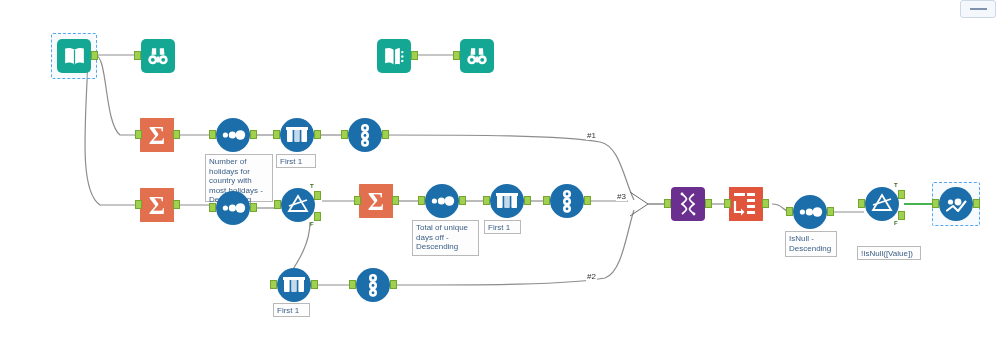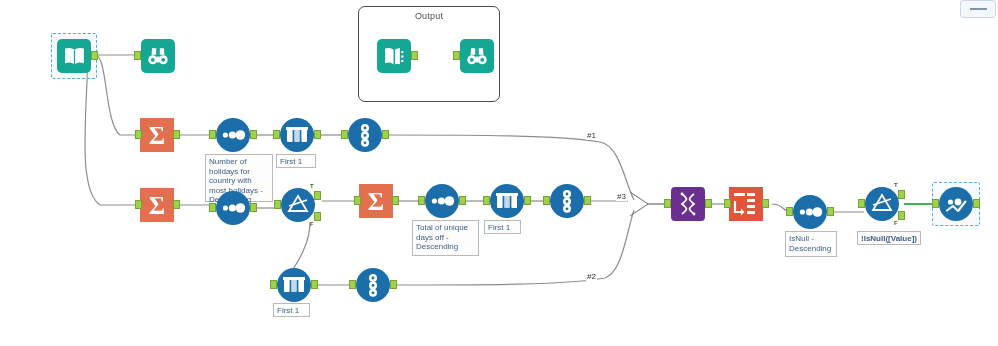--- a/index.html
+++ b/index.html
@@ -109,23 +109,20 @@
 
       <path d="M830,212 L864,212"></path>
     </g>
 
     <g fill="none" stroke="#2fab3e" stroke-width="1.8">
       <path d="M904,204 L936,204"></path>
     </g>
   </svg>
 
 
-  <div class="container" style="left:358px;top:6px;width:142px;height:96px;">
-    <div class="container-title">Output</div>
-  </div>
 
   <div class="tr-ctrl">
     <div class="bar"></div>
   </div>
 
   <div class="selected" style="left:51px;top:33px;width:46px;height:46px;"></div>
   <div class="tool" style="left:57px;top:39px;">
     <div class="glyph sq-teal">
       <svg width="23" height="21" viewBox="0 0 24 22">
         <path d="M12 4 C9 1.6 5 1.6 2.2 2.6 L2.2 18.2 C5 17 9 17 12 19.4 C15 17 19 17 21.8 18.2 L21.8 2.6 C19 1.6 15 1.6 12 4 Z" fill="#ffffff"></path>
@@ -404,21 +401,21 @@
         <path d="M13 4 L22 19 L4 19 Z" fill="none" stroke="#ffffff" stroke-width="1.8"></path>
         <path d="M4 14 L22 8" stroke="#ffffff" stroke-width="1.8"></path>
       </svg>
     </div>
     <div class="port" style="left:-7px;top:12px;"></div>
     <div class="port" style="left:33px;top:3px;"></div>
     <div class="port-lbl" style="left:29px;top:-5px;">T</div>
     <div class="port" style="left:33px;top:24px;"></div>
     <div class="port-lbl" style="left:29px;top:33px;">F</div>
   </div>
-  <div class="anno" style="left:857px;top:231px;width:64px;height:14px;font-weight:bold;">!IsNull([Value])</div>
+  <div class="anno" style="left:857px;top:246px;width:64px;height:14px;">!IsNull([Value])</div>
 
   <div class="selected" style="left:932px;top:182px;width:48px;height:44px;"></div>
   <div class="tool" style="left:939px;top:187px;">
     <div class="glyph rnd-blue">
       <svg width="26" height="26" viewBox="0 0 26 26">
         <circle cx="7.5" cy="11" r="2.6" fill="#ffffff"></circle>
         <circle cx="15" cy="11" r="3.4" fill="#ffffff"></circle>
         <path d="M4 19.5 L10 15 L15 20 L22.5 10.5" fill="none" stroke="#ffffff" stroke-width="2.1" stroke-linecap="round" stroke-linejoin="round"></path>
       </svg>
     </div>

